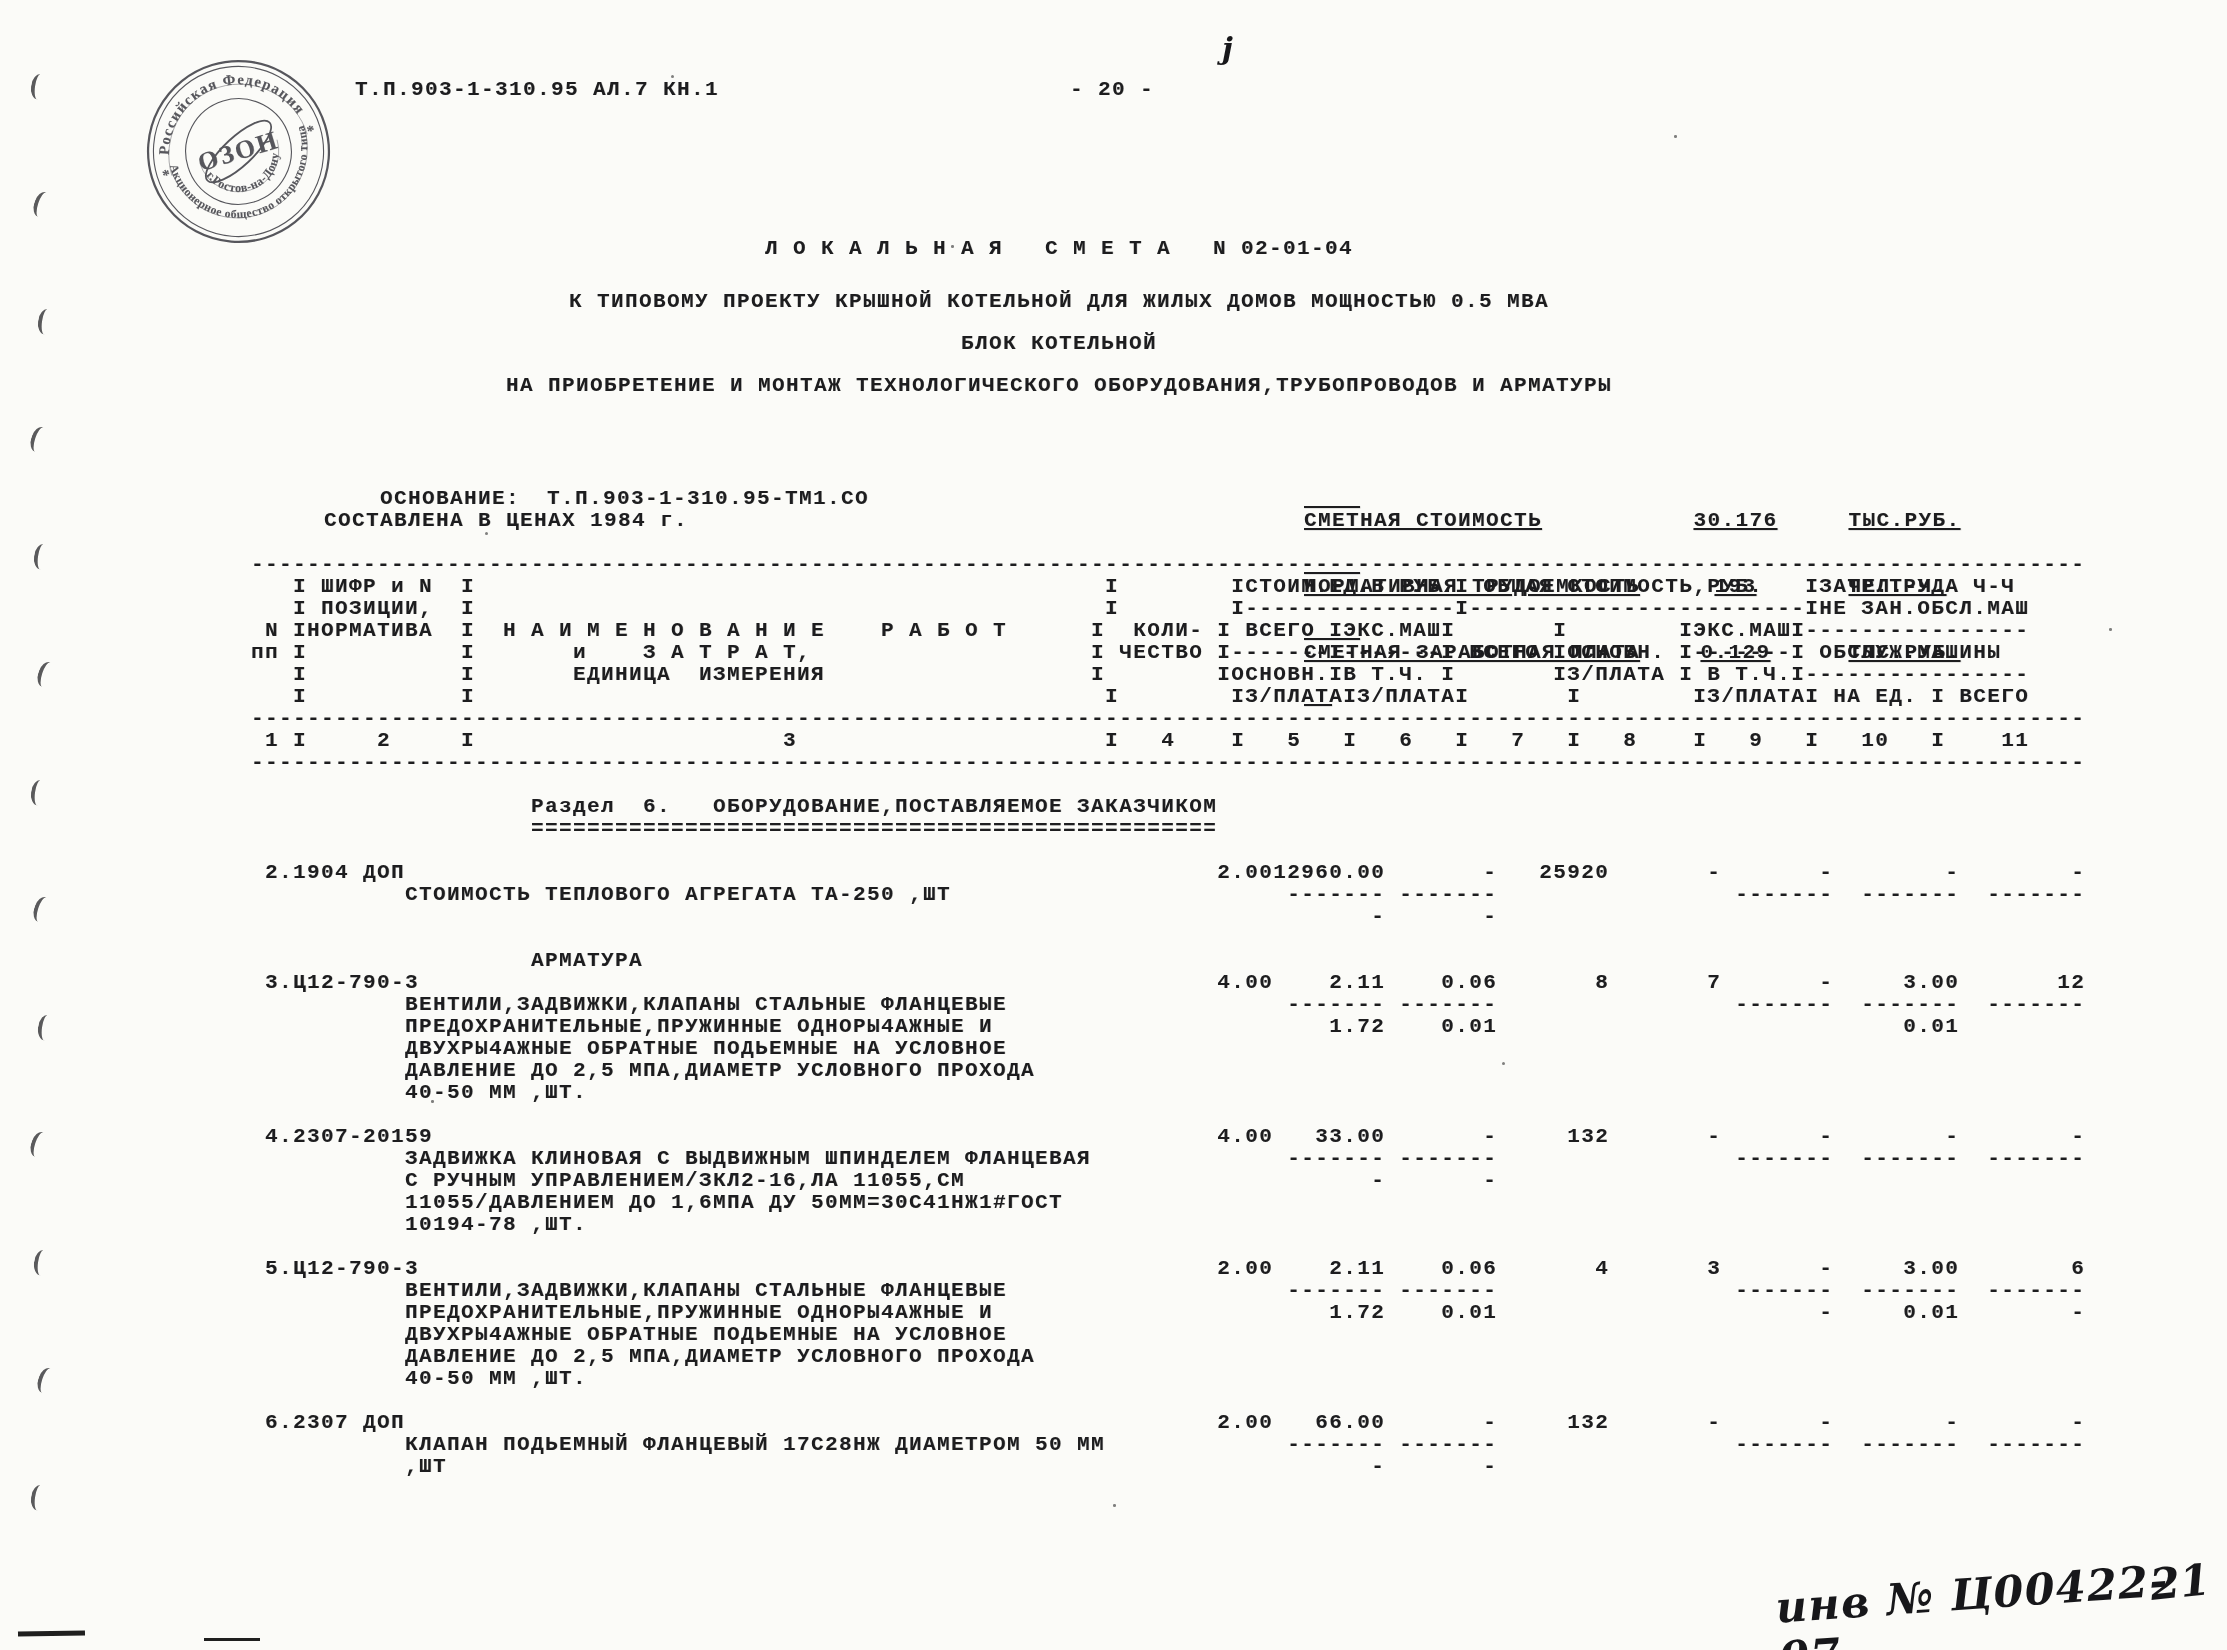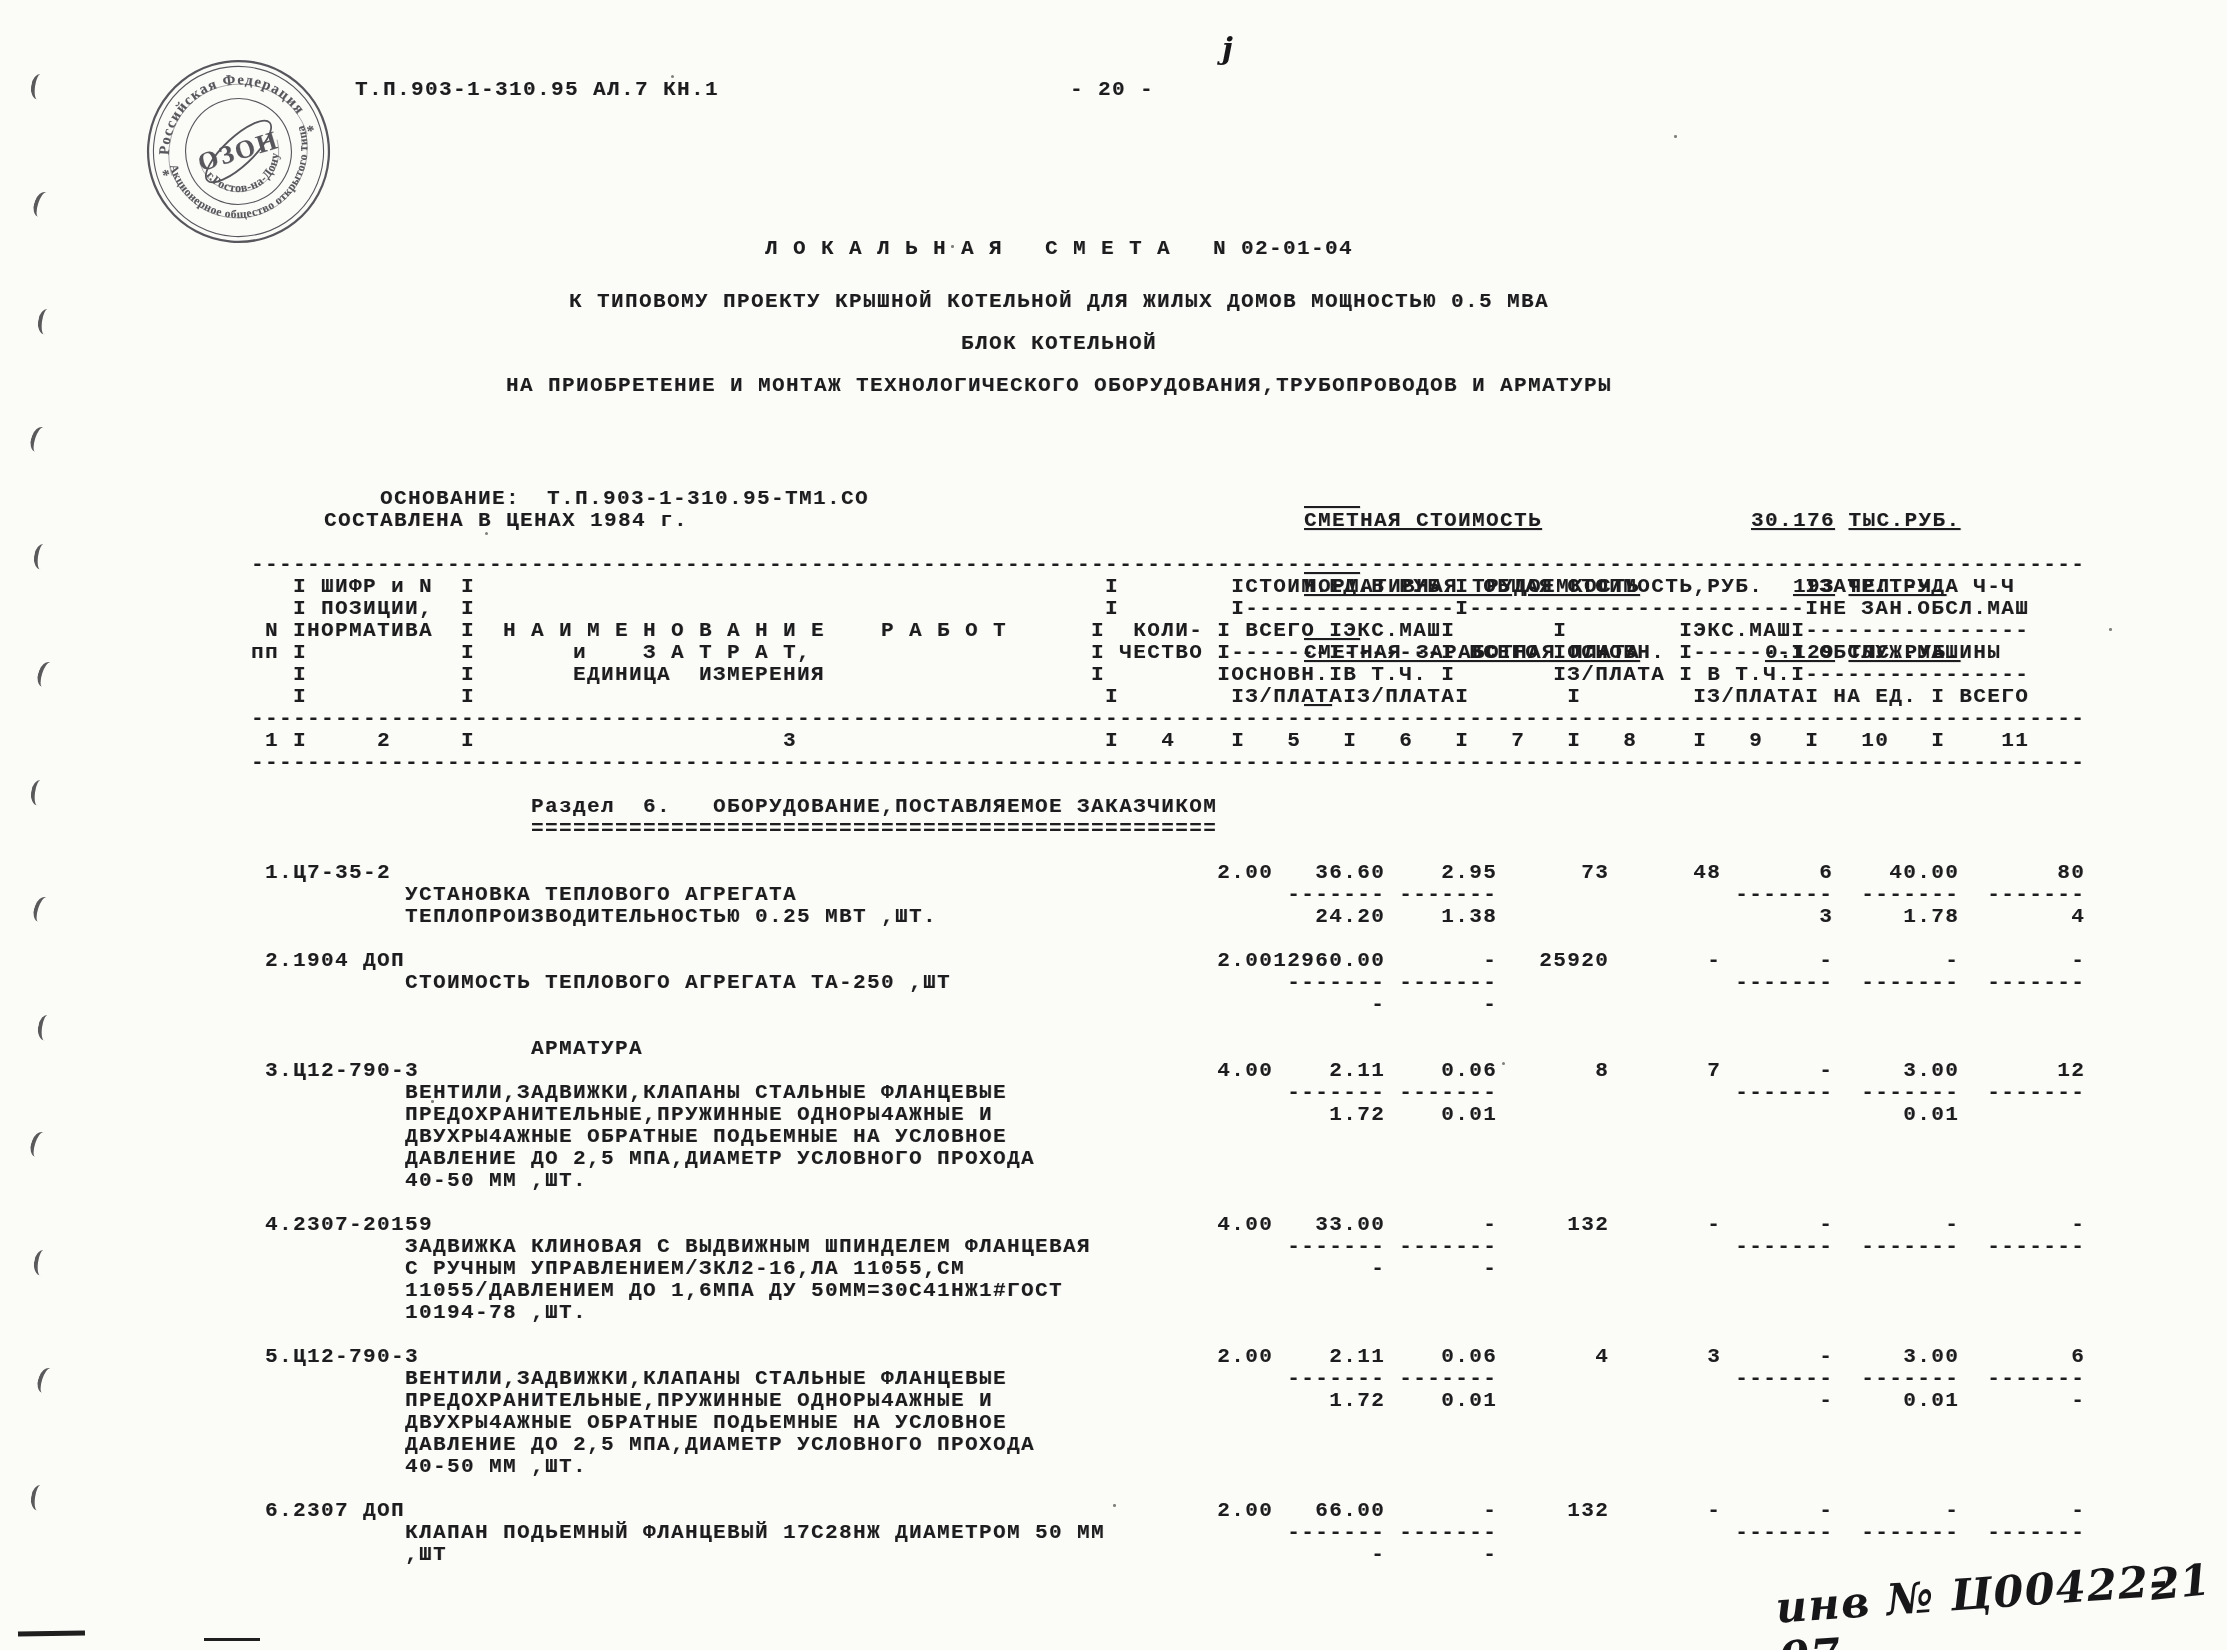--- a/index.html
+++ b/index.html
@@ -12,21 +12,21 @@
   }
   .abs { position:absolute; }
   .mono { font-size:21px; letter-spacing:1.4px; line-height:22px; white-space:pre; }
   pre { font:inherit; letter-spacing:inherit; line-height:inherit; margin:0; }
   #table-host { position:absolute; left:251px; top:554px; }
   .tblock { margin:0; }
   .tblock.gap { margin-bottom:22px; }
   .title-wrap { position:absolute; left:251px; width:1616px; text-align:center; }
   .tline { display:flex; }
   .tlabel { display:inline-block; width:332px; }
-  .tnum { display:inline-block; width:199px; text-align:right; }
+  .tnum { display:inline-block; width:199px; text-align:center; }
   .tunit { display:inline-block; padding-left:13.5px; }
   .bmark {
     position:absolute; width:19px; height:26px;
     border-left:4px solid rgba(45,45,48,.78);
     border-radius:60% 0 0 60% / 70% 0 0 70%;
   }
   .speck { position:absolute; background:rgba(25,25,25,.55); border-radius:50%; }
   .edge-line { position:absolute; background:#1f1f1f; }
   .handwr {
     font-family:"DejaVu Serif", serif; font-style:italic; font-weight:700;
@@ -110,23 +110,21 @@
   <div id="table-host" class="mono"><pre class="tblock gap">-----------------------------------------------------------------------------------------------------------------------------------
    I ШИФР и N  I                                             I        IСТОИМ.ЕД.В РУБ.I ОБЩАЯ СТОИМОСТЬ,РУБ.   IЗАТР.ТРУДА Ч-Ч     
    I ПОЗИЦИИ,  I                                             I        I---------------I------------------------IНЕ ЗАН.ОБСЛ.МАШ    
  N IНОРМАТИВА  I  Н А И М Е Н О В А Н И Е    Р А Б О Т      I  КОЛИ- I ВСЕГО IЭКС.МАШI       I        IЭКС.МАШI----------------   
 пп I           I       и    З А Т Р А Т,                    I ЧЕСТВО I-------I-------I ВСЕГО IОСНОВН. I-------I ОБСЛУЖ.МАШИНЫ     
    I           I       ЕДИНИЦА  ИЗМЕРЕНИЯ                   I        IОСНОВН.IВ Т.Ч. I       IЗ/ПЛАТА I В Т.Ч.I----------------   
    I           I                                             I        IЗ/ПЛАТАIЗ/ПЛАТАI       I        IЗ/ПЛАТАI НА ЕД. I ВСЕГО    
 -----------------------------------------------------------------------------------------------------------------------------------
  1 I     2     I                      3                      I   4    I   5   I   6   I   7   I   8    I   9   I   10   I    11    
 -----------------------------------------------------------------------------------------------------------------------------------</pre><pre class="tblock gap">                    Раздел  6.   ОБОРУДОВАНИЕ,ПОСТАВЛЯЕМОЕ ЗАКАЗЧИКОМ                                                              
-                    =================================================                                                              </pre><pre class="tblock gap"> 1.Ц7-35-2                                                           2.00   36.60    2.95      73      48       6    40.00       80
-           УСТАНОВКА ТЕПЛОВОГО АГРЕГАТА                                   ------- -------                 -------  -------  -------
-           ТЕПЛОПРОИЗВОДИТЕЛЬНОСТЬЮ 0.25 МВТ ,ШТ.                           24.20    1.38                       3     1.78        4</pre><pre class="tblock gap"> 2.1904 ДОП                                                          2.0012960.00       -   25920       -       -        -        -
+                    =================================================                                                              </pre><pre class="tblock gap"> 2.1904 ДОП                                                          2.0012960.00       -   25920       -       -        -        -
            СТОИМОСТЬ ТЕПЛОВОГО АГРЕГАТА ТА-250 ,ШТ                        ------- -------                 -------  -------  -------
                                                                                 -       -                                          </pre><pre class="tblock">                    АРМАТУРА                                                                                                       </pre><pre class="tblock gap"> 3.Ц12-790-3                                                         4.00    2.11    0.06       8       7       -     3.00       12
            ВЕНТИЛИ,ЗАДВИЖКИ,КЛАПАНЫ СТАЛЬНЫЕ ФЛАНЦЕВЫЕ                    ------- -------                 -------  -------  -------
            ПРЕДОХРАНИТЕЛЬНЫЕ,ПРУЖИННЫЕ ОДНОРЫ4АЖНЫЕ И                        1.72    0.01                             0.01         
            ДВУХРЫ4АЖНЫЕ ОБРАТНЫЕ ПОДЬЕМНЫЕ НА УСЛОВНОЕ                                                                             
            ДАВЛЕНИЕ ДО 2,5 МПА,ДИАМЕТР УСЛОВНОГО ПРОХОДА                                                                           
            40-50 ММ ,ШТ.                                                                                                           </pre><pre class="tblock gap"> 4.2307-20159                                                        4.00   33.00       -     132       -       -        -        -
            ЗАДВИЖКА КЛИНОВАЯ С ВЫДВИЖНЫМ ШПИНДЕЛЕМ ФЛАНЦЕВАЯ              ------- -------                 -------  -------  -------
            С РУЧНЫМ УПРАВЛЕНИЕМ/ЗКЛ2-16,ЛА 11055,СМ                             -       -                                          
            11055/ДАВЛЕНИЕМ ДО 1,6МПА ДУ 50ММ=30С41НЖ1#ГОСТ                                                                         

